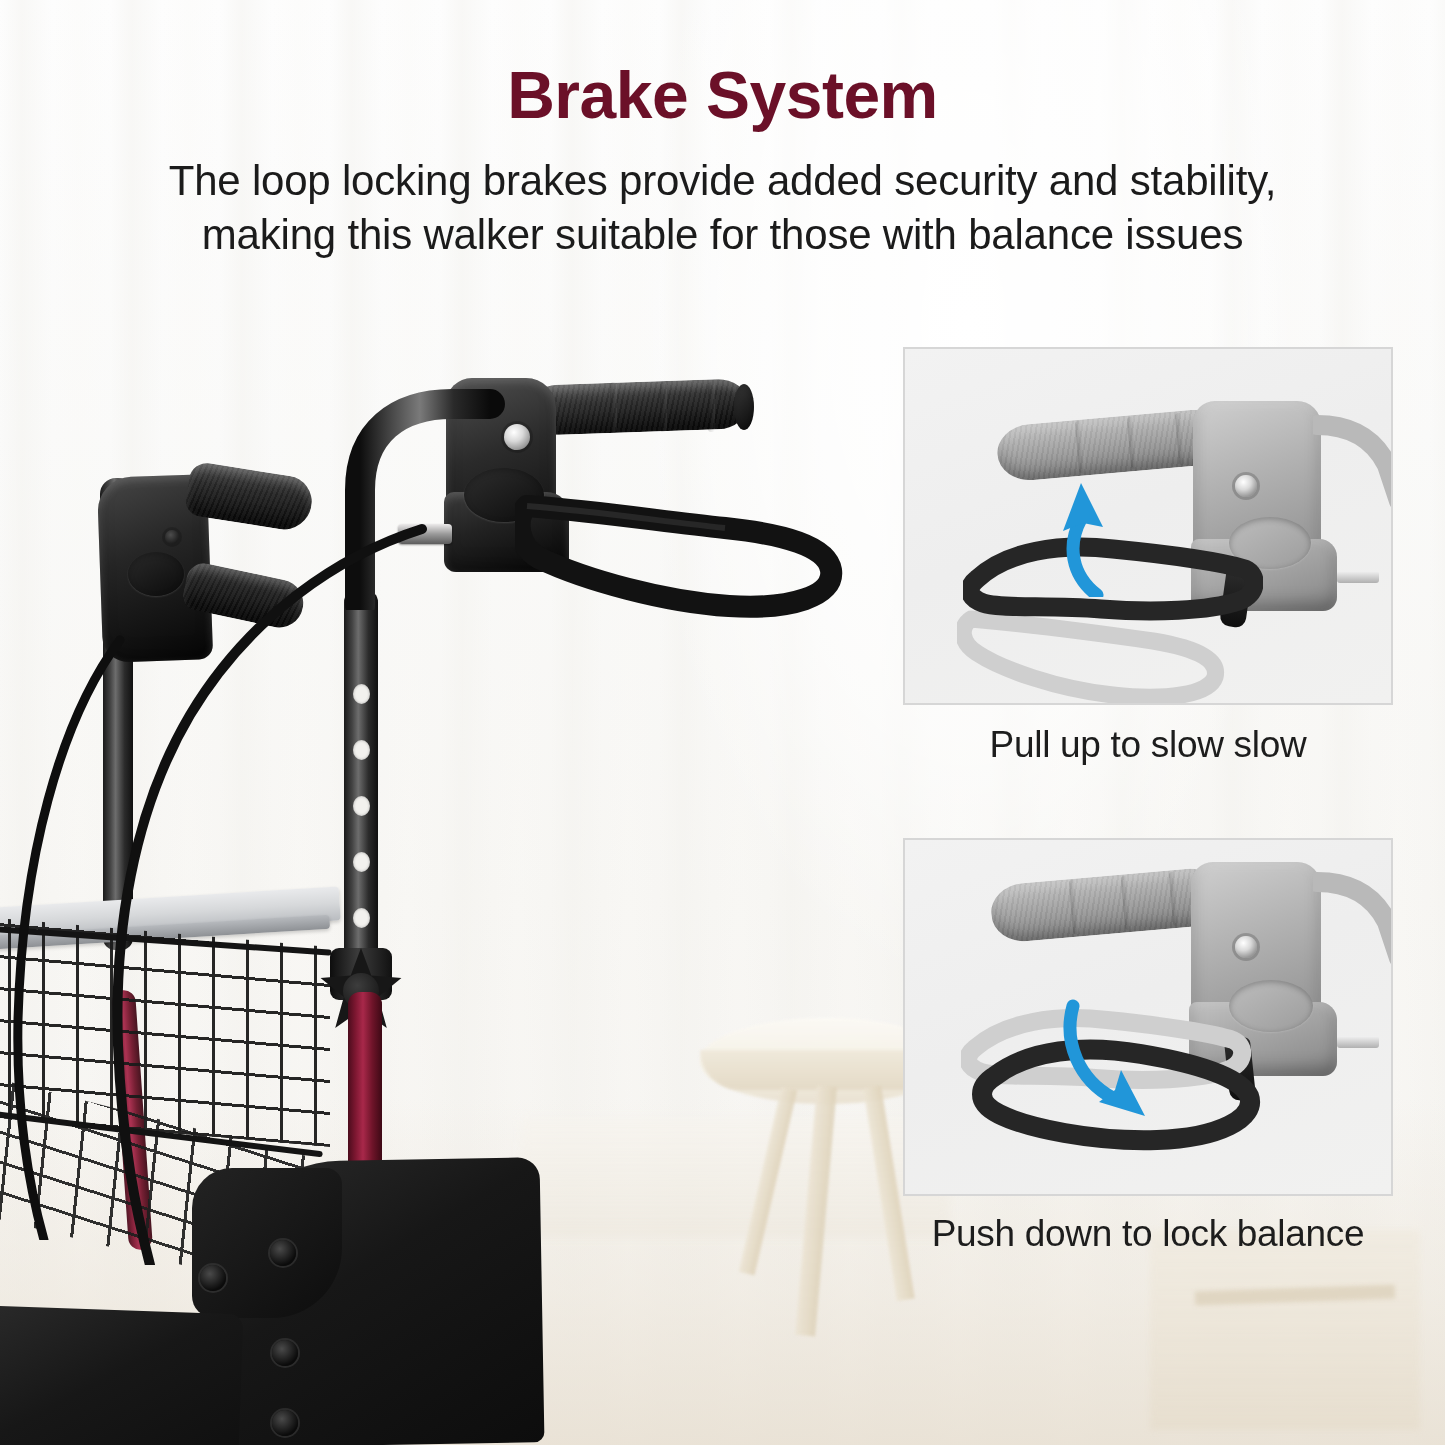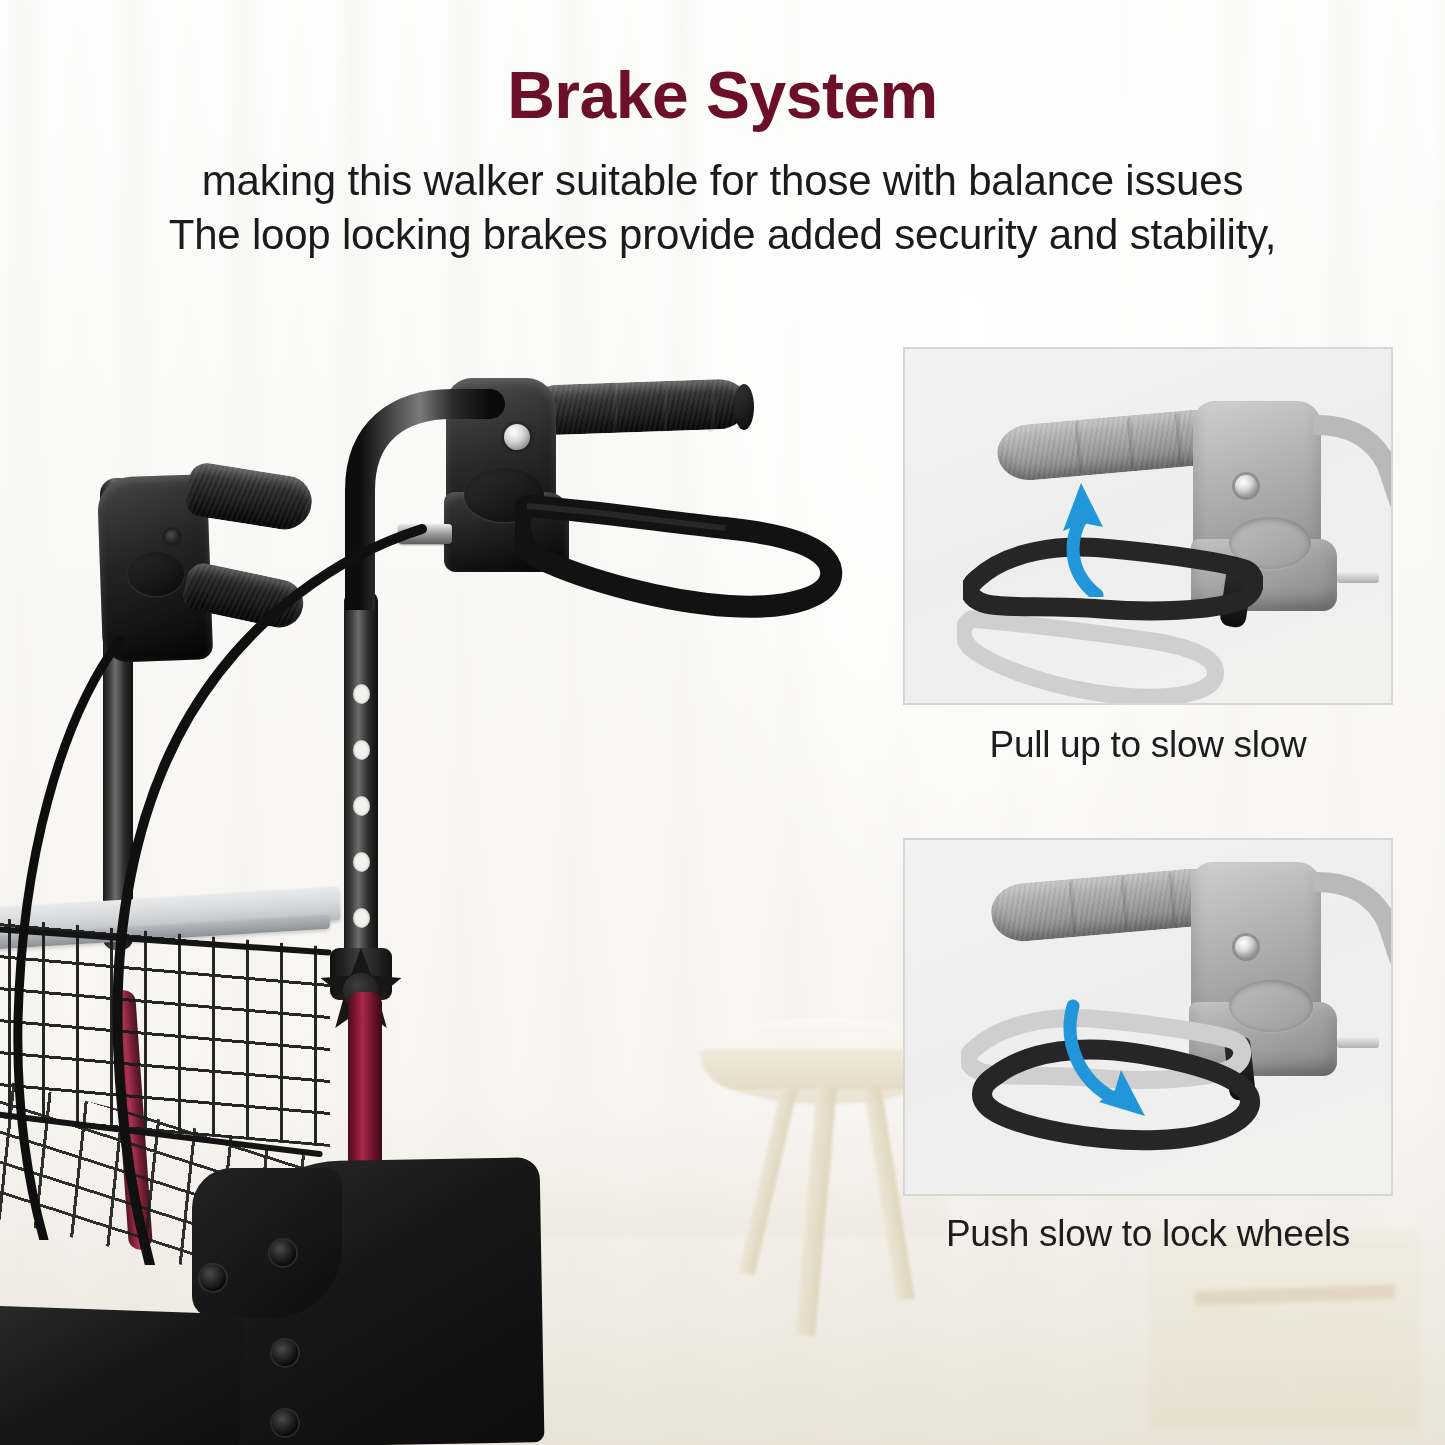--- a/index.html
+++ b/index.html
@@ -290,22 +290,22 @@
   <div class="table-rim"></div>
   <div class="table-leg leg-c"></div>
   <div class="table-leg leg-a"></div>
   <div class="table-leg leg-b"></div>
   <div class="chair-hint"></div>
   <div class="chair-bar"></div>
 
   <div class="header">
     <h1 class="title">Brake System</h1>
     <div class="subtitle">
+      <span class="ln">The loop locking brakes provide added security and stability,</span>
       <span class="ln">making this walker suitable for those with balance issues</span>
-      <span class="ln">The loop locking brakes provide added security and stability,</span>
     </div>
   </div>
 
   <div id="product">
 
     <div class="tube" style="left:103px; top:230px; width:30px; height:420px;"></div>
     <div class="tube" style="left:100px; top:178px; width:34px; height:90px; border-radius:16px 16px 8px 8px;"></div>
 
     <div style="position:absolute; left:92px; top:160px; width:230px; height:210px;">
 
@@ -498,15 +498,15 @@
       <div style="position:absolute; left:322px; top:198px; width:26px; height:62px;
                   background:linear-gradient(180deg,#2e2e2e,#0e0e0e);
                   border-radius:6px 6px 10px 10px; transform:rotate(-6deg);"></div>
 
       <svg class="arrow-svg" style="left:152px; top:158px; width:96px; height:122px;" viewBox="0 0 96 122">
         <path d="M 16 8 C 6 44, 22 82, 56 100" fill="none" stroke="#2196D9" stroke-width="13" stroke-linecap="round"></path>
         <path d="M 88 118 L 42 104 L 58 92 L 64 72 Z" fill="#2196D9"></path>
       </svg>
     </div>
   </div>
-  <div class="caption" id="caption-bottom">Push slow to lock wheels</div>
+  <div class="caption" id="caption-bottom">Push down to lock balance</div>
 
 </div>
 
 </body></html>

